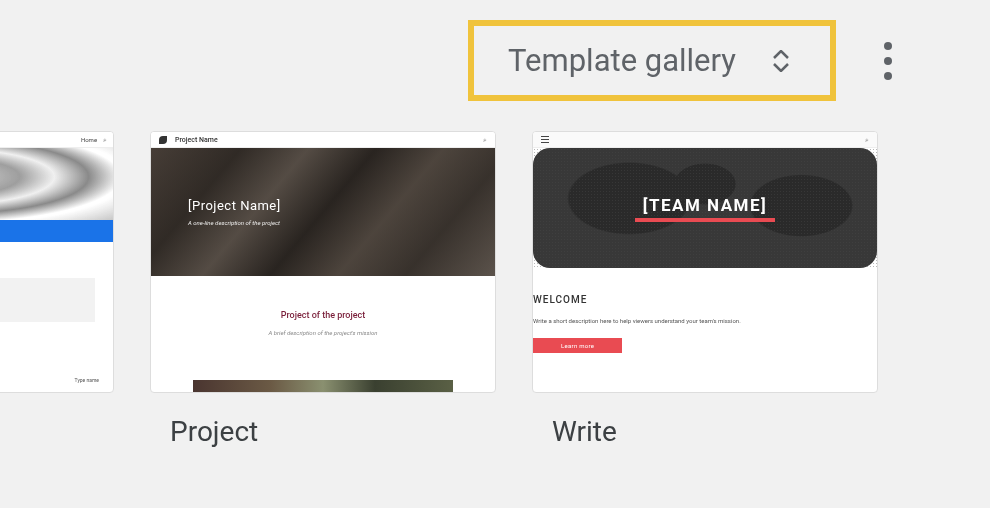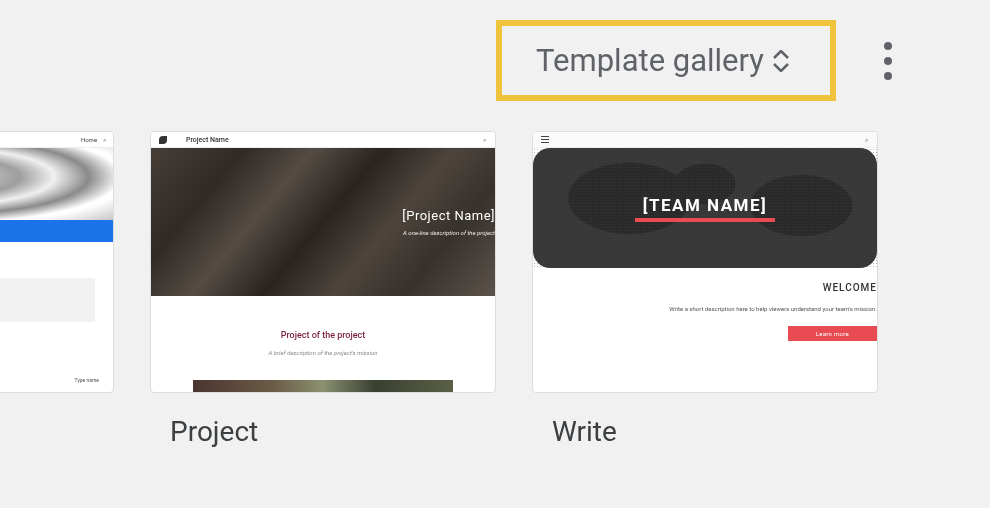--- a/index.html
+++ b/index.html
@@ -16,21 +16,21 @@
       align-items: center;
       justify-content: flex-end;
       padding: 20px 90px 20px 0;
       gap: 40px;
     }
     .gallery-btn {
       border: 6px solid #f0c33c;
       padding: 16px 40px 16px 34px;
       display: flex;
       align-items: center;
-      gap: 8px;
+      gap: 36px;
       cursor: pointer;
       background: #f1f1f1;
     }
     .gallery-label {
       font-size: 31px;
       color: #5f6368;
       font-weight: 400;
     }
     .unfold-icon {
       display: flex;
@@ -112,38 +112,38 @@
       font-size: 5px;
       color: #555;
     }
     
     .mini-nav {
       height: 16px;
       background: #fff;
       display: flex;
       align-items: center;
       padding: 0 8px;
-      gap: 19px;
+      gap: 8px;
       border-bottom: 1px solid #eee;
     }
     .mini-logo {
       width: 8px; height: 8px;
       background: #333;
       border-radius: 50% 0;
     }
     .mini-nav-title { font-size: 7px; color: #333; font-weight: 500; }
     .mini-nav-spacer { flex: 1; }
     .mag { font-size: 7px; color: #666; }
     .hero {
-      height: 148px;
+      height: 128px;
       background: linear-gradient(rgba(40,35,32,0.55), rgba(40,35,32,0.55)),
                   linear-gradient(130deg, #6b5d52 0%, #3a332c 20%, #8a7d70 35%, #2a2520 50%, #7a6d60 65%, #4a423a 80%, #9a8d80 100%);
       display: flex;
       flex-direction: column;
-      align-items: flex-end;
+      align-items: flex-start;
       justify-content: center;
       color: #fff;
       padding-left: 37px;
     }
     .hero-title { font-size: 13px; font-weight: 400; letter-spacing: 0.5px; }
     .hero-sub { font-size: 6px; font-style: italic; margin-top: 6px; opacity: 0.9; }
     .mission-area { text-align: center; margin-top: 34px; }
     .mission-title { font-size: 9px; color: #7a1f3a; font-weight: 500; }
     .mission-desc { font-size: 6px; font-style: italic; color: #888; margin-top: 9px; }
     .footer-strip {
@@ -201,22 +201,22 @@
       letter-spacing: 1.5px;
     }
     .team-underline {
       height: 4px;
       background: #e94b52;
       margin-top: 3px;
       margin-left: -8px;
       margin-right: -8px;
     }
     .welcome-area {
-      text-align: right;
-      margin-top: 14px;
+      text-align: left;
+      margin-top: 26px;
     }
     .welcome-title {
       font-size: 10px;
       color: #333;
       font-weight: 500;
       letter-spacing: 1px;
     }
     .welcome-desc {
       font-size: 6px;
       color: #555;

